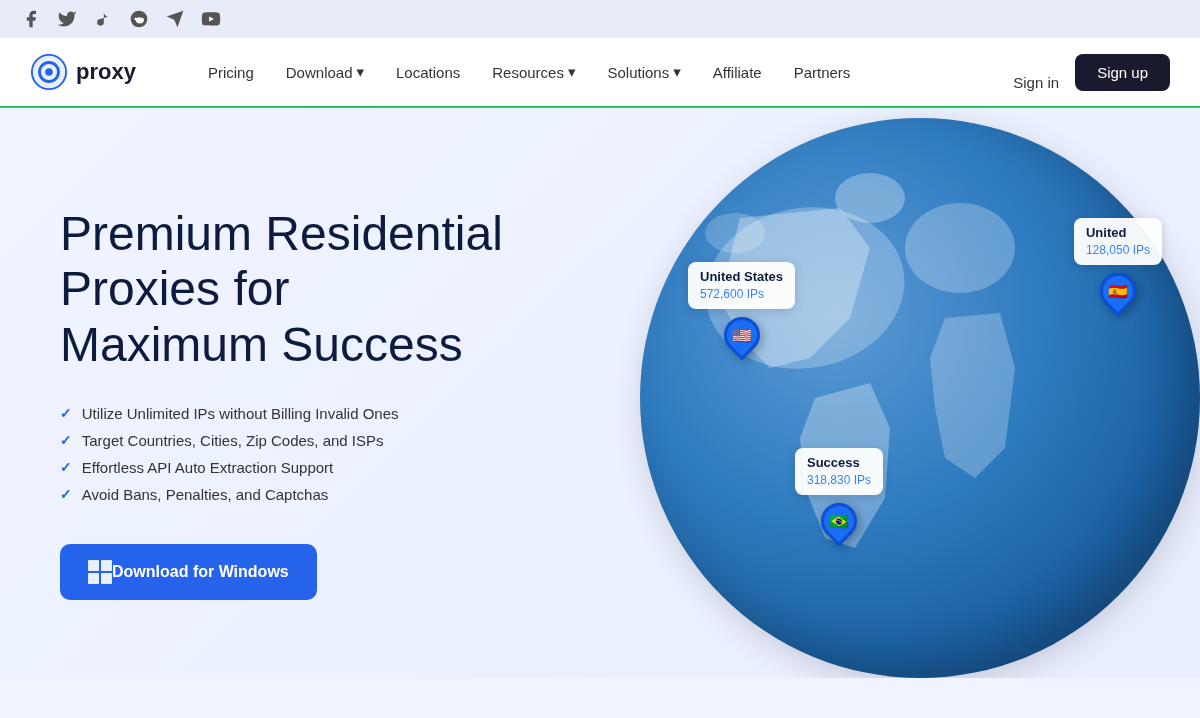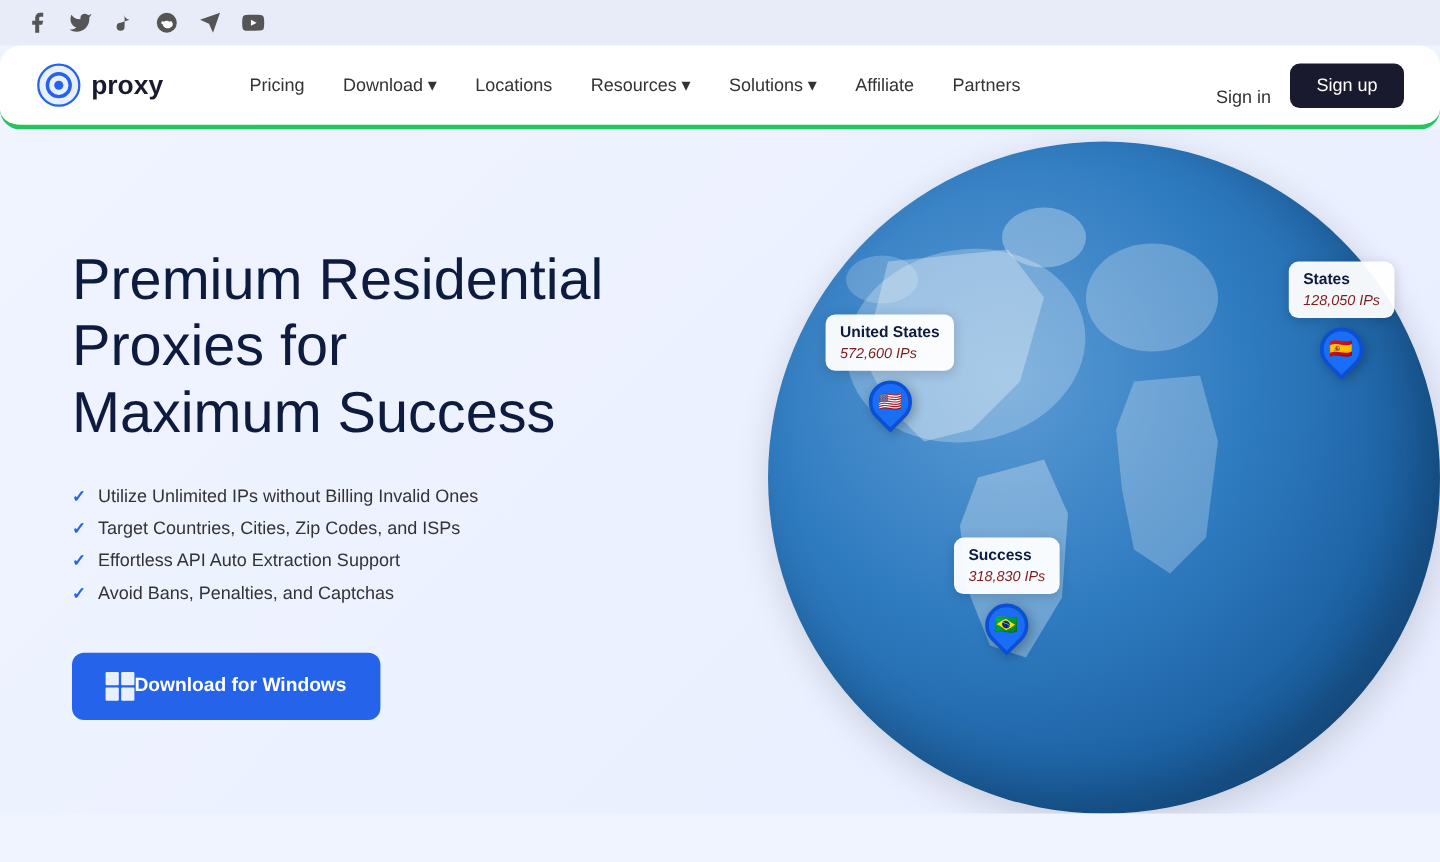--- a/index.html
+++ b/index.html
@@ -21,22 +21,21 @@
       cursor: pointer;
     }
 
     
     .navbar {
       background: #ffffff;
       display: flex;
       align-items: center;
       padding: 0 30px;
       height: 70px;
-      border-bottom: 4px solid #22c55e;
-      border-radius: 17px;
+      border-bottom: 2px solid #22c55e;
     }
     .logo {
       display: flex; align-items: center; gap: 8px;
       margin-right: 60px;
       text-decoration: none;
     }
     .logo-icon {
       width: 38px; height: 38px;
     }
     .logo-text {
@@ -135,21 +134,21 @@
       background: rgba(255,255,255,0.95);
       border-radius: 8px;
       padding: 6px 12px;
       font-size: 13px;
       line-height: 1.4;
       box-shadow: 0 2px 10px rgba(0,0,0,0.15);
       white-space: nowrap;
       margin-bottom: 4px;
     }
     .pin-country { font-weight: 700; color: #0d1b3e; font-size: 13px; }
-    .pin-count { font-size: 12px; color: #7f1d1d; font-style: italic; }
+    .pin-count { font-size: 12px; color: #3b82f6; }
     .pin-marker {
       width: 36px; height: 44px;
       display: flex; align-items: center; justify-content: center;
       position: relative;
     }
     .pin-body {
       width: 36px; height: 36px; border-radius: 50% 50% 50% 0;
       transform: rotate(-45deg);
       background: #1a6ef5;
       border: 3px solid #0a4fd4;
@@ -307,21 +306,21 @@
         </div>
         <div class="pin-marker">
           <div class="pin-body">
             <span class="pin-flag">🇺🇸</span>
           </div>
         </div>
       </div>
 
       <div class="location-pin pin-spain">
         <div class="pin-tooltip">
-          <div class="pin-country">States</div>
+          <div class="pin-country">United</div>
           <div class="pin-count">128,050 IPs</div>
         </div>
         <div class="pin-marker">
           <div class="pin-body">
             <span class="pin-flag">🇪🇸</span>
           </div>
         </div>
       </div>
 
       <div class="location-pin pin-brazil">

